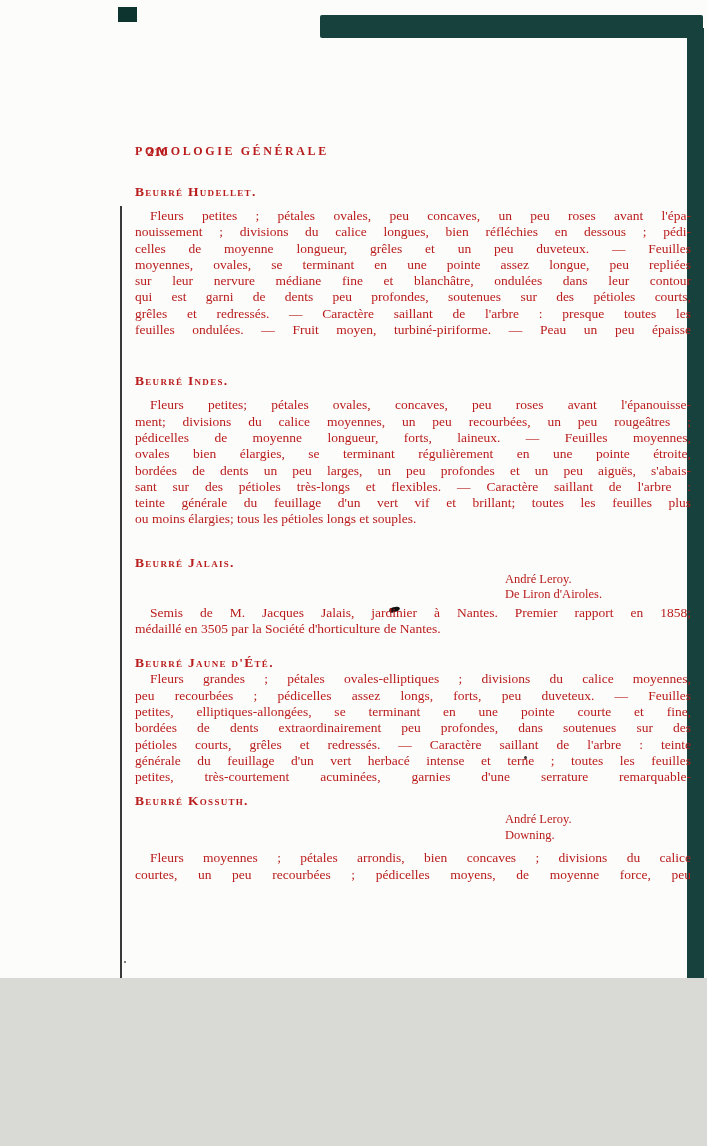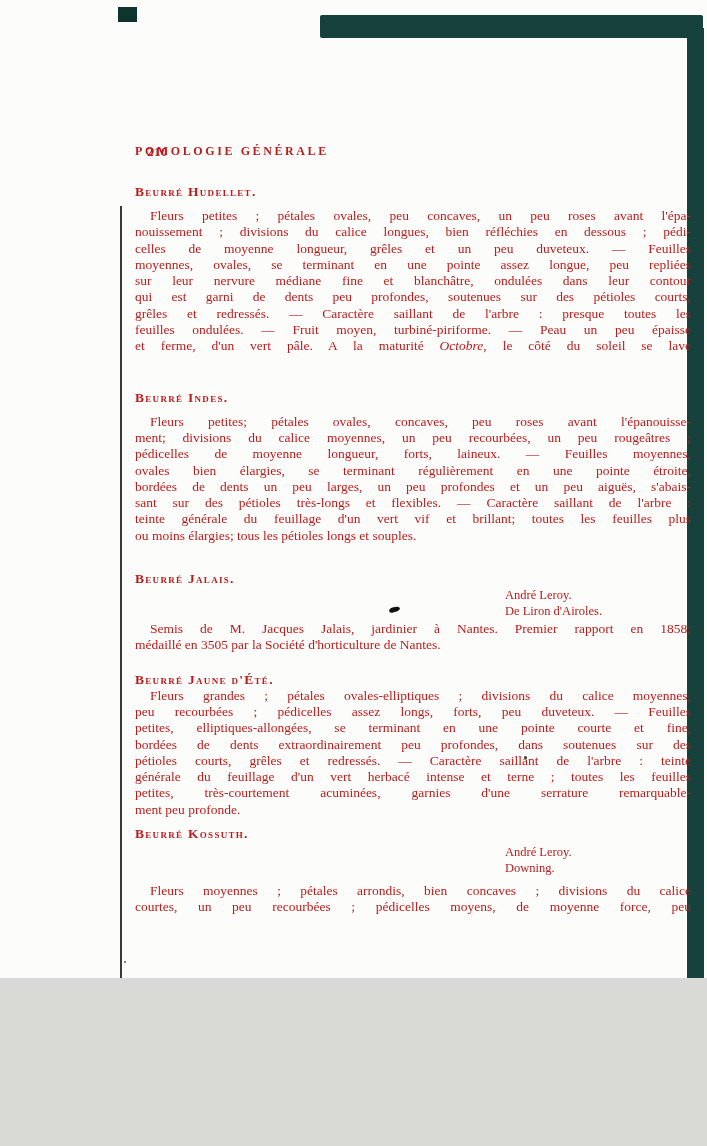--- a/index.html
+++ b/index.html
@@ -76,21 +76,20 @@
       <div class="shead h-hudellet">Beurré Hudellet.</div>
       <div class="para p-hudellet">
         <div class="pline ind">Fleurs petites ; pétales ovales, peu concaves, un peu roses avant l'épa-</div>
         <div class="pline">nouissement ; divisions du calice longues, bien réfléchies en dessous ; pédi-</div>
         <div class="pline">celles de moyenne longueur, grêles et un peu duveteux. — Feuilles</div>
         <div class="pline">moyennes, ovales, se terminant en une pointe assez longue, peu repliées</div>
         <div class="pline">sur leur nervure médiane fine et blanchâtre, ondulées dans leur contour</div>
         <div class="pline">qui est garni de dents peu profondes, soutenues sur des pétioles courts,</div>
         <div class="pline">grêles et redressés. — Caractère saillant de l'arbre : presque toutes les</div>
         <div class="pline">feuilles ondulées. — Fruit moyen, turbiné-piriforme. — Peau un peu épaisse</div>
-        <div class="pline"><span>et ferme, d'un vert pâle. A la maturité </span><span class="it">Octobre</span><span>, le côté du soleil se lave</span></div>
       </div>
     </div>
 
     <div>
       <div class="shead h-indes">Beurré Indes.</div>
       <div class="para p-indes">
         <div class="pline ind">Fleurs petites; pétales ovales, concaves, peu roses avant l'épanouisse-</div>
         <div class="pline">ment; divisions du calice moyennes, un peu recourbées, un peu rougeâtres ;</div>
         <div class="pline">pédicelles de moyenne longueur, forts, laineux. — Feuilles moyennes,</div>
         <div class="pline">ovales bien élargies, se terminant régulièrement en une pointe étroite,</div>
@@ -116,21 +115,20 @@
     <div>
       <div class="shead h-jaune">Beurré Jaune d'Été.</div>
       <div class="para p-jaune">
         <div class="pline ind">Fleurs grandes ; pétales ovales-elliptiques ; divisions du calice moyennes,</div>
         <div class="pline">peu recourbées ; pédicelles assez longs, forts, peu duveteux. — Feuilles</div>
         <div class="pline">petites, elliptiques-allongées, se terminant en une pointe courte et fine,</div>
         <div class="pline">bordées de dents extraordinairement peu profondes, dans soutenues sur des</div>
         <div class="pline">pétioles courts, grêles et redressés. — Caractère saillant de l'arbre : teinte</div>
         <div class="pline">générale du feuillage d'un vert herbacé intense et terne ; toutes les feuilles</div>
         <div class="pline">petites, très-courtement acuminées, garnies d'une serrature remarquable-</div>
-        <div class="pline final">ment peu profonde.</div>
       </div>
     </div>
 
     <div>
       <div class="shead h-kossuth">Beurré Kossuth.</div>
       <div class="cits c-kossuth">
         <div>André Leroy.</div>
         <div>Downing.</div>
       </div>
       <div class="para p-kossuth">

